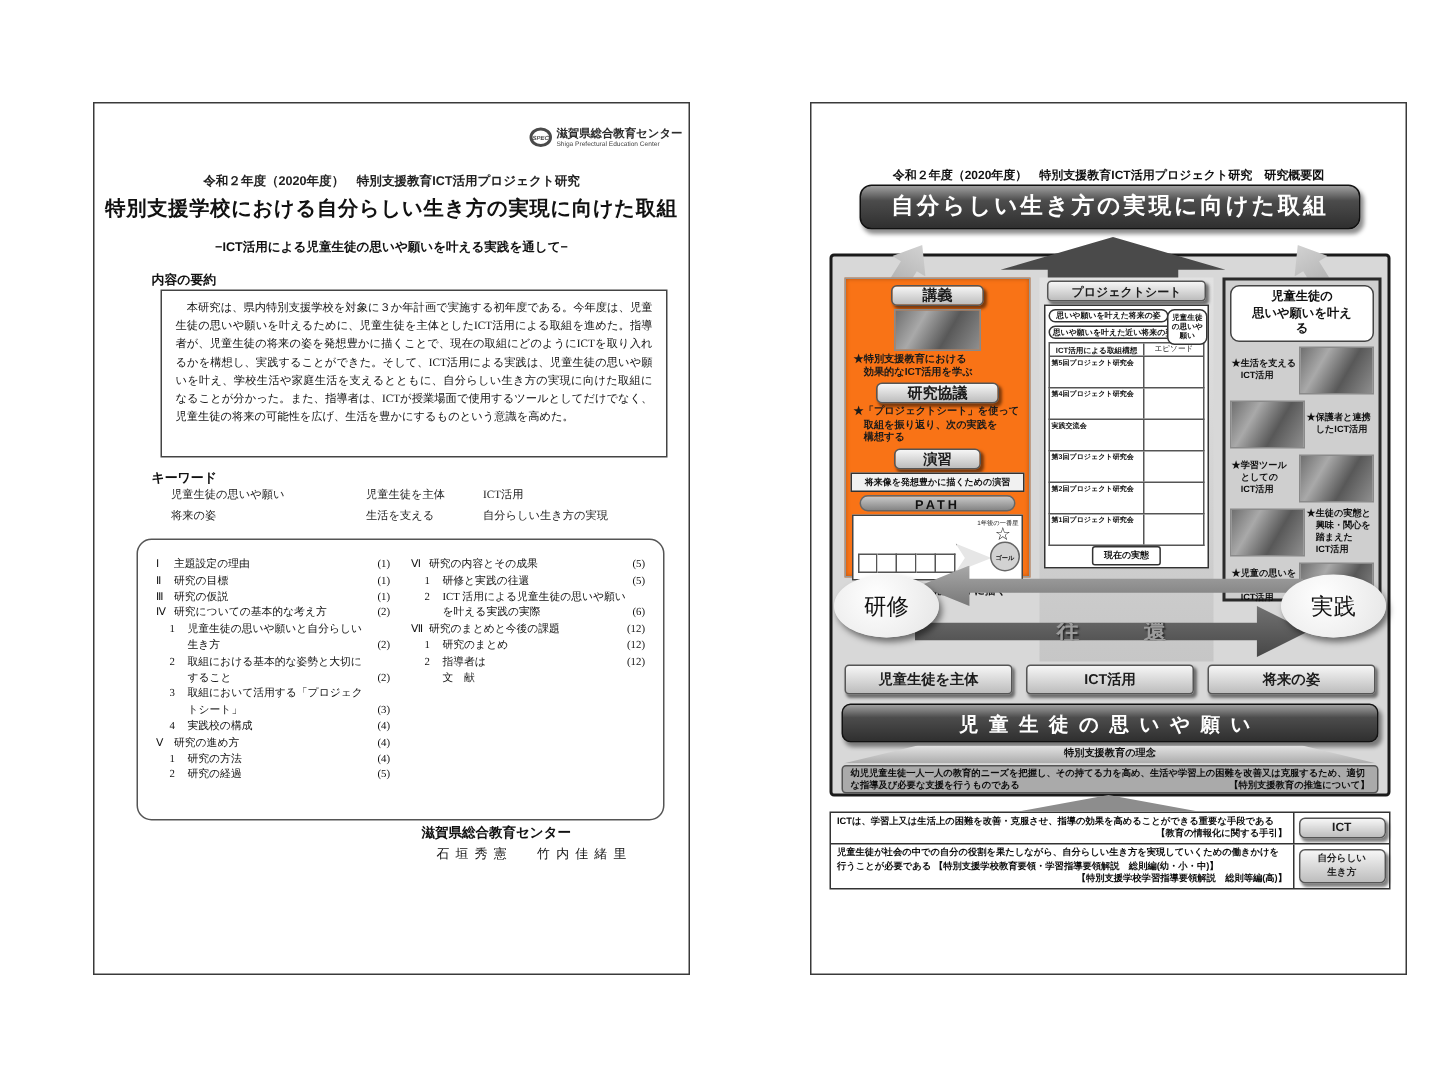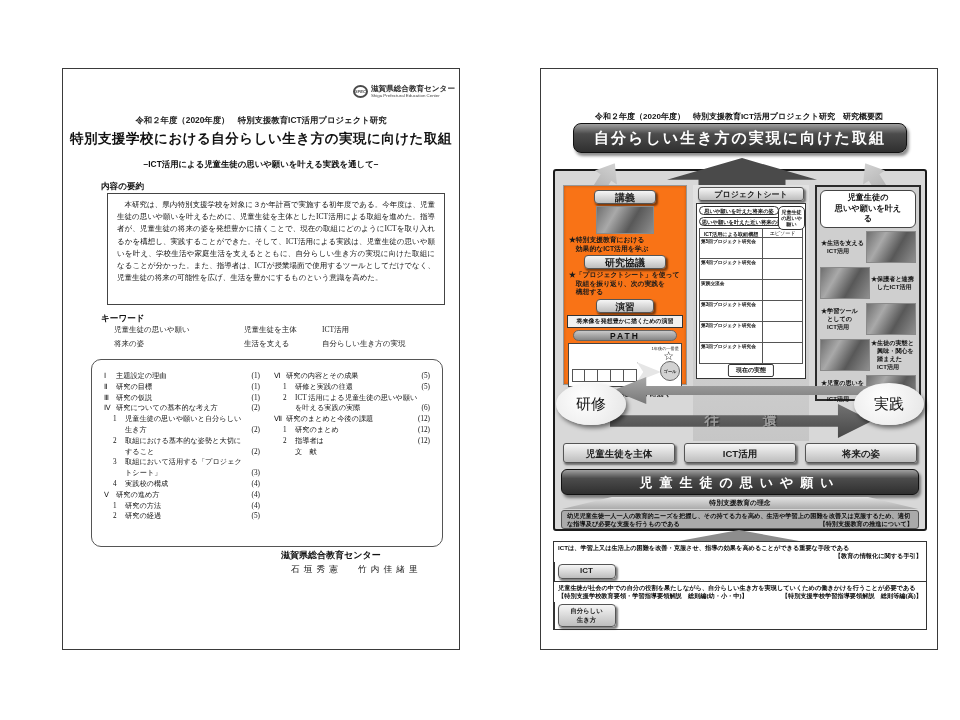--- a/index.html
+++ b/index.html
@@ -107,21 +107,21 @@
   .wish-banner { position:absolute; left:6px; right:6px; top:298px; height:26px; border-radius:6px; font-size:13px; line-height:25px; letter-spacing:7px; }
   .prin-label { position:absolute; left:7px; right:7px; top:326px; height:12px; background:linear-gradient(#e3e3e3,#ababab);
     clip-path:polygon(14% 0,86% 0,100% 100%,0 100%); font-size:6.8px; font-weight:bold; text-align:center; line-height:12px; }
   .prin-box { position:absolute; left:6px; right:6px; top:339px; height:19px; background:#aaaaaa; border:1px solid #555; border-radius:3px;
     padding:1px 5px; font-size:6.2px; font-weight:bold; line-height:8.2px; color:#0d0d0d; }
   .prin-box .src { float:right; }
 
   .up-tri { top:461px; left:50%; transform:translateX(-50%); width:120px; height:11px; background:#8d8d8d;
     clip-path:polygon(50% 0,100% 100%,0 100%); }
   .found-box { top:472px; left:12px; width:374px; border:1px solid #333; background:#fff; }
-  .found-row { display:flex; border-bottom:1px solid #333;flex-direction:column; }
+  .found-row { display:flex; border-bottom:1px solid #333; }
   .found-row:last-child { border-bottom:none; }
   .found-text { flex:1; padding:2px 4px; font-size:6.2px; font-weight:bold; line-height:8.2px; color:#0d0d0d; }
   .found-text .src2 { float:right; }
   .found-tagcell { width:64px; border-left:1px solid #333; display:flex; align-items:center; justify-content:center; padding:2px; }
   .found-tag { width:58px; font-size:8px; border-radius:4px; padding:2px 0; line-height:8.5px; }
   .found-tag.small { font-size:6.4px; }
 </style>
 </head>
 <body>
 

